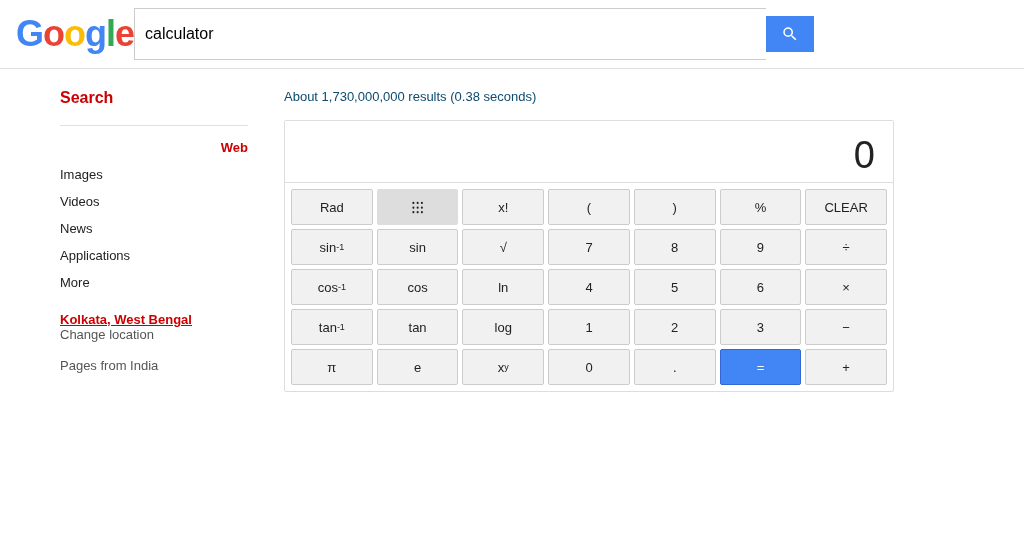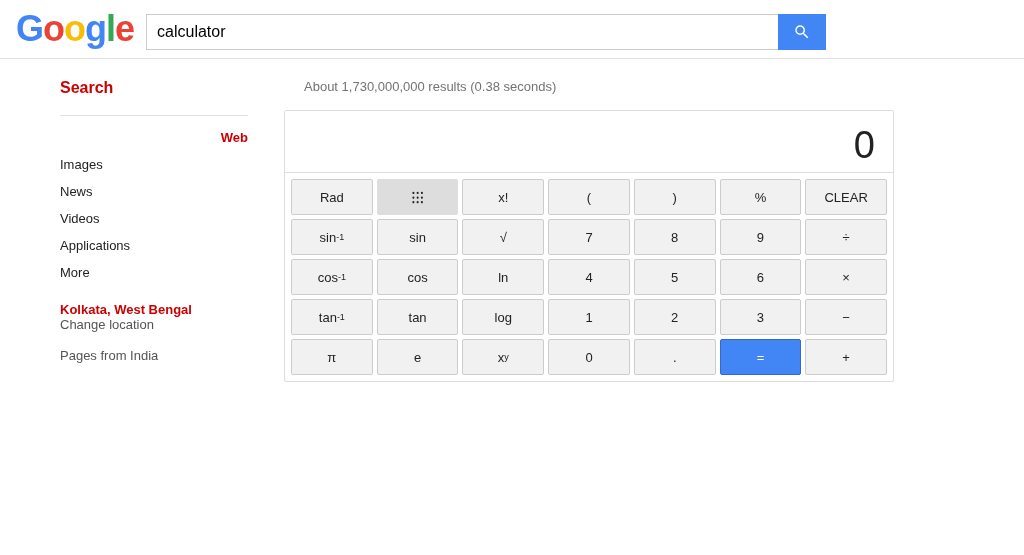--- a/index.html
+++ b/index.html
@@ -1,41 +1,40 @@
 <!DOCTYPE html>
 <html><head>
   <meta charset="utf-8">
   <style>
     * { box-sizing: border-box; margin: 0; padding: 0; }
     body { font-family: Arial, sans-serif; background: #fff; font-size: 14px; color: #222; }
 
     
     #header {
       display: flex;
-      align-items: flex-end;
+      align-items: center;
       padding: 8px 16px;
       border-bottom: 1px solid #e0e0e0;
-      gap: 12px;
     }
     .logo-g { color: #4285F4; }
     .logo-o1 { color: #EA4335; }
     .logo-o2 { color: #FBBC05; }
     .logo-g2 { color: #4285F4; }
     .logo-l { color: #34A853; }
     .logo-e { color: #EA4335; }
 
     #search-box {
       display: flex;
       align-items: center;
       flex: 1;
       max-width: 680px;
     }
     #search-input {
       width: 100%;
-      height: 36px;
+      height: 52px;
       border: 1px solid #ccc;
       border-right: none;
       padding: 0 10px;
       font-size: 16px;
       outline: none;
     }
     #search-button {
       height: 36px;
       width: 52px;
       background: #4285F4;
@@ -59,23 +58,22 @@
     }
 
     
     #sidebar {
       width: 220px;
       padding: 0 16px;
       flex-shrink: 0;
     }
     #results-info {
       padding: 8px 0 16px 0;
-      color: #737373;
-      font-size: 13px;
-      margin-left: 20px;
+      color: #0c4a6e;
+      font-size: 13px;
     }
     .sidebar-divider {
       border: none;
       border-top: 1px solid #e0e0e0;
       margin: 8px 0;
     }
     .sidebar-item {
       padding: 6px 0;
       font-size: 13px;
       color: #222;
@@ -86,20 +84,21 @@
       font-weight: bold;
       text-align: right;
     }
     .sidebar-location {
       margin-top: 16px;
     }
     .sidebar-location .location-name {
       color: #c00;
       font-weight: bold;
       font-size: 13px;
+      text-decoration: underline;
     }
     .sidebar-location .change-location {
       font-size: 13px;
       color: #555;
       cursor: pointer;
     }
     .sidebar-web-section {
       margin-top: 16px;
     }
     .sidebar-web-section .web-label {
@@ -193,22 +192,22 @@
   </div>
 </div>
 
 <div id="main">
 
   <div id="sidebar">
     <div style="color:#c00;font-weight:bold;font-size:16px;padding:8px 0 10px 0;">Search</div>
     <hr class="sidebar-divider">
     <div class="sidebar-item active">Web</div>
     <div class="sidebar-item">Images</div>
+    <div class="sidebar-item">Videos</div>
     <div class="sidebar-item">News</div>
-    <div class="sidebar-item">Videos</div>
     <div class="sidebar-item">Applications</div>
     <div class="sidebar-item">More</div>
 
     <div class="sidebar-location">
       <div class="location-name">Kolkata, West Bengal</div>
       <div class="change-location">Change location</div>
     </div>
 
     <div class="sidebar-web-section">
       <div class="pages-label">Pages from India</div>

